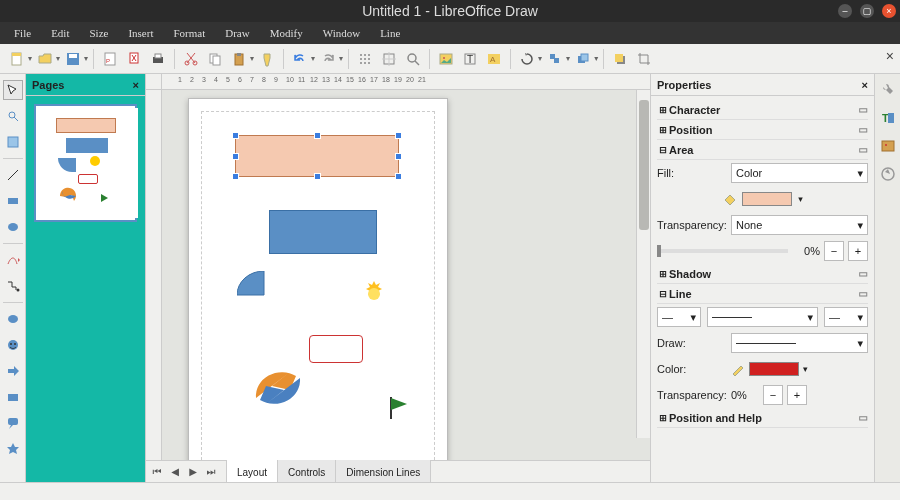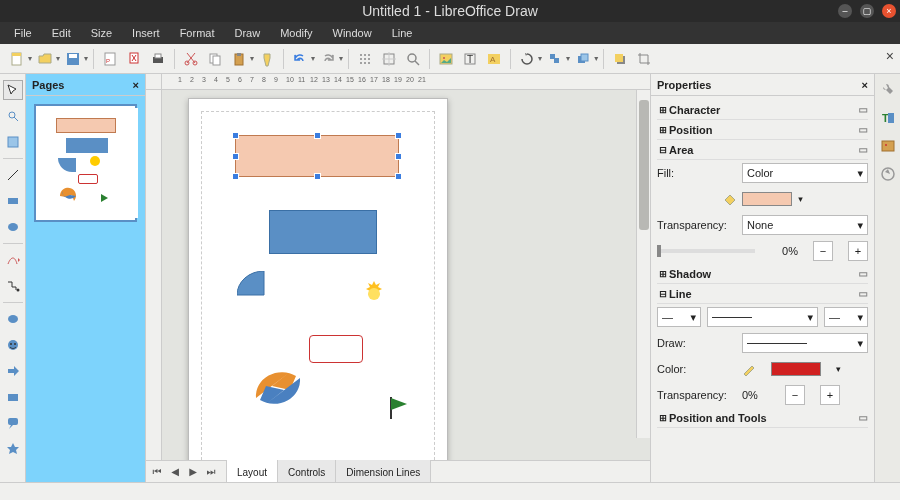--- a/index.html
+++ b/index.html
@@ -9,41 +9,41 @@
 .titlebar { height: 22px; background: #2a2a2a; display: flex; align-items: center; justify-content: center; position: relative; }
 .titlebar .title { color: #ddd; font-size: 14px; }
 .titlebar .win-btns { position: absolute; right: 4px; display: flex; gap: 8px; }
 .win-btn { width: 14px; height: 14px; border-radius: 7px; display: flex; align-items: center; justify-content: center; font-size: 9px; color: #fff; }
 .win-btn.min { background: #555; }
 .win-btn.max { background: #555; }
 .win-btn.close { background: #e75230; }
 
 
 .menubar { height: 22px; background: #333; display: flex; align-items: stretch; padding: 0 4px; }
-.menubar .item { color: #ddd; padding: 0 10px; display: flex; align-items: center; cursor: default; }
+.menubar .item { color: #ddd; padding: 0 10px; display: flex; align-items: center; cursor: default; font-family: Liberation Serif, serif; }
 
 
 .app { background: #f0f0ee; height: 456px; display: flex; flex-direction: column; }
 
 
 .main-toolbar { height: 30px; background: #f0f0ee; border-bottom: 1px solid #ccc; display: flex; align-items: center; padding: 0 6px; gap: 2px; position: relative; }
 .tb-btn { width: 22px; height: 22px; display: flex; align-items: center; justify-content: center; border: 1px solid transparent; border-radius: 2px; cursor: default; }
 .tb-sep { width: 1px; height: 20px; background: #ccc; margin: 0 3px; }
 .tb-drop { font-size: 8px; color: #666; margin-left: -2px; }
 .close-doc { position: absolute; right: 6px; top: 4px; font-size: 14px; color: #444; }
 
 .workspace { flex: 1; display: flex; overflow: hidden; }
 
 
 .tool-palette { width: 26px; background: #f0f0ee; border-right: 1px solid #ccc; display: flex; flex-direction: column; gap: 6px; padding: 6px 2px; align-items: center; }
 .palette-btn { width: 20px; height: 20px; display: flex; align-items: center; justify-content: center; cursor: default; }
 .palette-sep { height: 1px; background: #ccc; width: 20px; }
 
 
-.pages-panel { width: 120px; background: #7dd3fc; border-right: 1px solid #ccc; display: flex; flex-direction: column; }
+.pages-panel { width: 120px; background: #14b8a6; border-right: 1px solid #ccc; display: flex; flex-direction: column; }
 .panel-header { height: 22px; display: flex; align-items: center; padding: 0 6px; font-weight: bold; border-bottom: 1px solid #ccc; position: relative; }
 .panel-header .close { position: absolute; right: 6px; cursor: default; }
 .page-thumb { margin: 8px; border: 2px solid #5a8fc5; padding: 2px; background: #fff; position: relative; }
 .page-thumb .num { position: absolute; left: 4px; top: 2px; font-size: 9px; color: #888; }
 .thumb-canvas { width: 100px; height: 110px; background: #fff; position: relative; }
 
 
 .canvas-area { flex: 1; background: #e3e4e0; display: flex; flex-direction: column; position: relative; overflow: hidden; }
 .ruler-h { height: 16px; background: #f0f0ee; border-bottom: 1px solid #ccc; display: flex; font-size: 7px; color: #666; position: relative; overflow: hidden; }
 .ruler-h .tick { position: absolute; top: 2px; }
@@ -75,21 +75,21 @@
 
 .right-area { width: 250px; background: #f0f0ee; border-left: 1px solid #ccc; display: flex; }
 .properties-panel { flex: 1; display: flex; flex-direction: column; }
 .sidebar-tabs { width: 26px; background: #eaeae6; border-left: 1px solid #ccc; display: flex; flex-direction: column; align-items: center; gap: 8px; padding-top: 6px; }
 .side-tab { width: 20px; height: 20px; display: flex; align-items: center; justify-content: center; cursor: default; }
 
 .prop-body { flex: 1; overflow-y: auto; padding: 4px 6px; }
 .prop-section-hdr { height: 20px; display: flex; align-items: center; font-weight: bold; border-bottom: 1px solid #ddd; cursor: default; }
 .prop-section-hdr .exp { width: 12px; font-size: 9px; text-align: center; }
 .prop-section-hdr .more { margin-left: auto; font-size: 10px; color: #888; }
-.prop-row { display: flex; align-items: center; height: 26px; gap: 15px; }
+.prop-row { display: flex; align-items: center; height: 26px; gap: 4px; }
 .prop-label { width: 70px; font-size: 11px; }
 .prop-select { flex: 1; height: 20px; border: 1px solid #bbb; background: #fff; font-size: 11px; padding: 0 4px; display: flex; align-items: center; justify-content: space-between; }
 .swatch { width: 50px; height: 14px; border: 1px solid #888; }
 .mini-btn { width: 20px; height: 20px; border: 1px solid #bbb; background: #fff; display: flex; align-items: center; justify-content: center; cursor: default; }
 .trans-slider { flex: 1; height: 4px; background: #ddd; position: relative; }
 .trans-slider .knob { position: absolute; left: 0; top: -4px; width: 4px; height: 12px; background: #888; }
 
 svg { display: block; }
 </style>
 </head>
@@ -569,21 +569,21 @@
           </div>
           <div class="prop-row">
             <span class="prop-label">Transparency:</span>
             <span style="width:28px">0%</span>
             <div class="mini-btn">−</div>
             <div class="mini-btn">+</div>
           </div>
 
           <div class="prop-section-hdr">
               <span class="exp">⊞</span>
-              <span>Position and Tools</span>
+              <span>Position and Help</span>
               <span class="more">▭</span>
             </div>
         </div>
       </div>
       <div class="sidebar-tabs">
         <div class="side-tab">
             <svg width="16" height="16">
               <path d="M6 2a3 3 0 013 3l4 4-3 3-4-4a3 3 0 01-3-3l3 3 2-2z" fill="#999"></path>
             </svg>
           </div>

